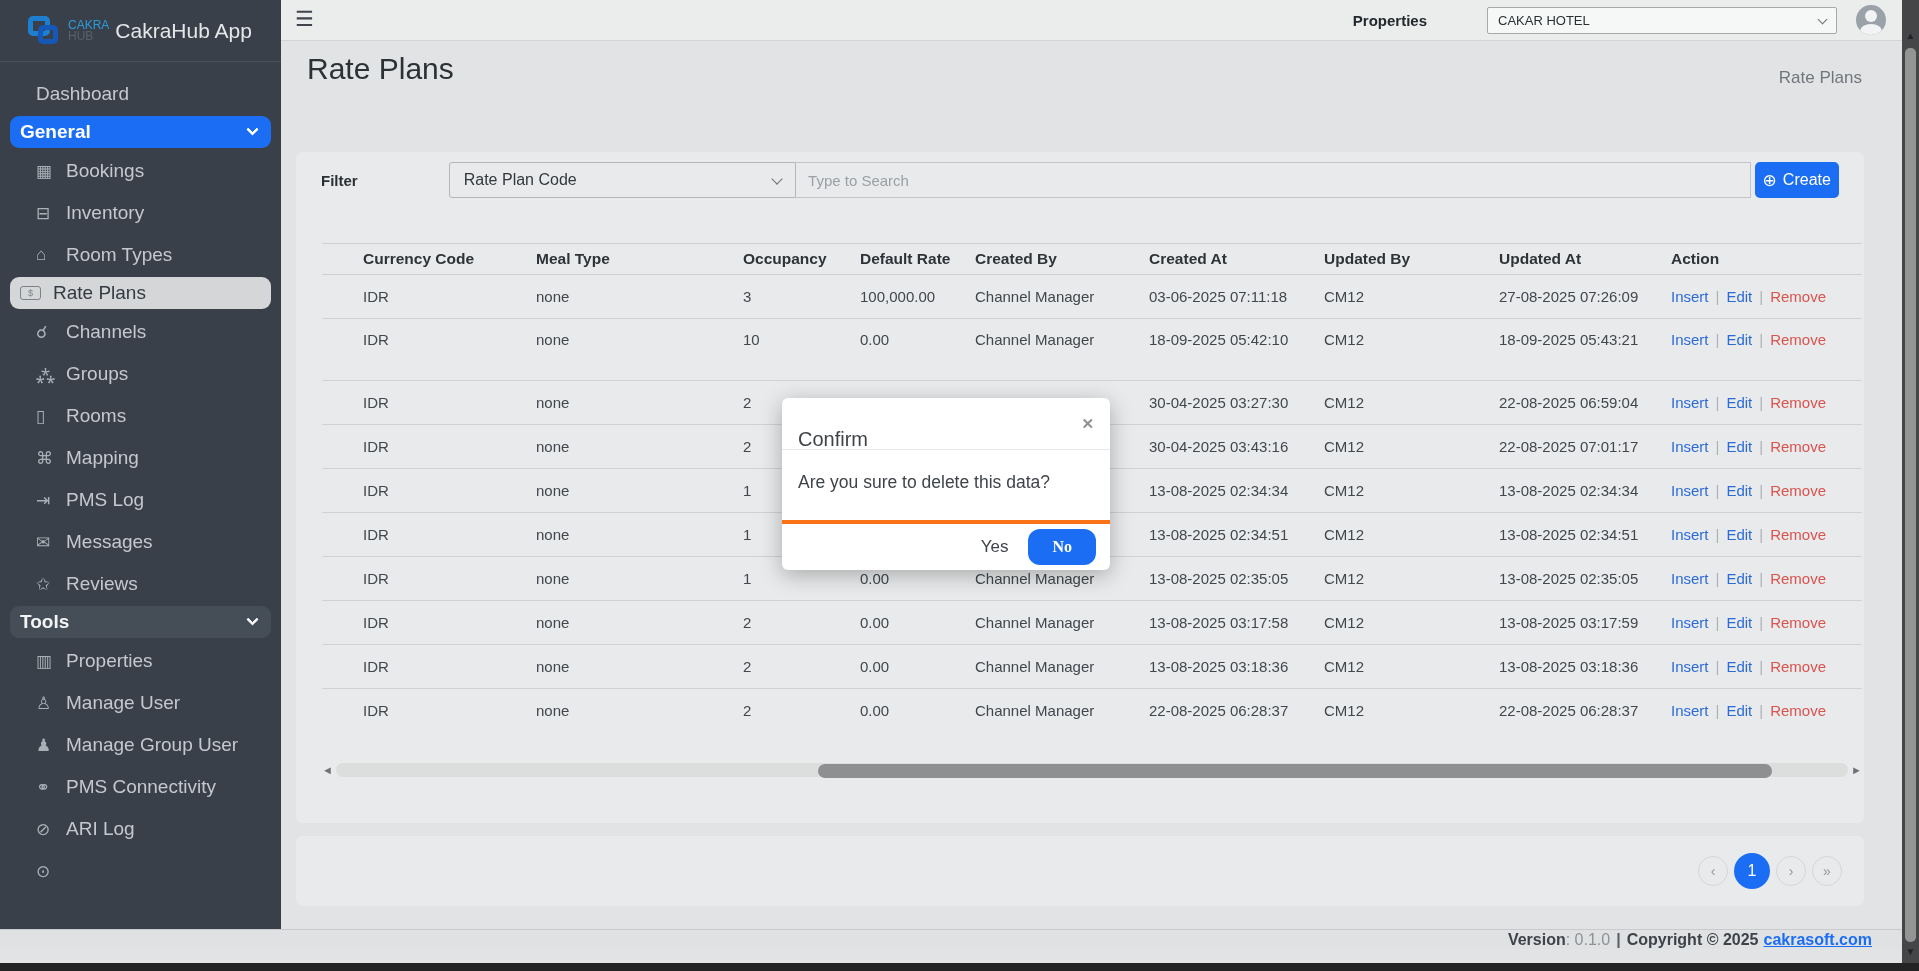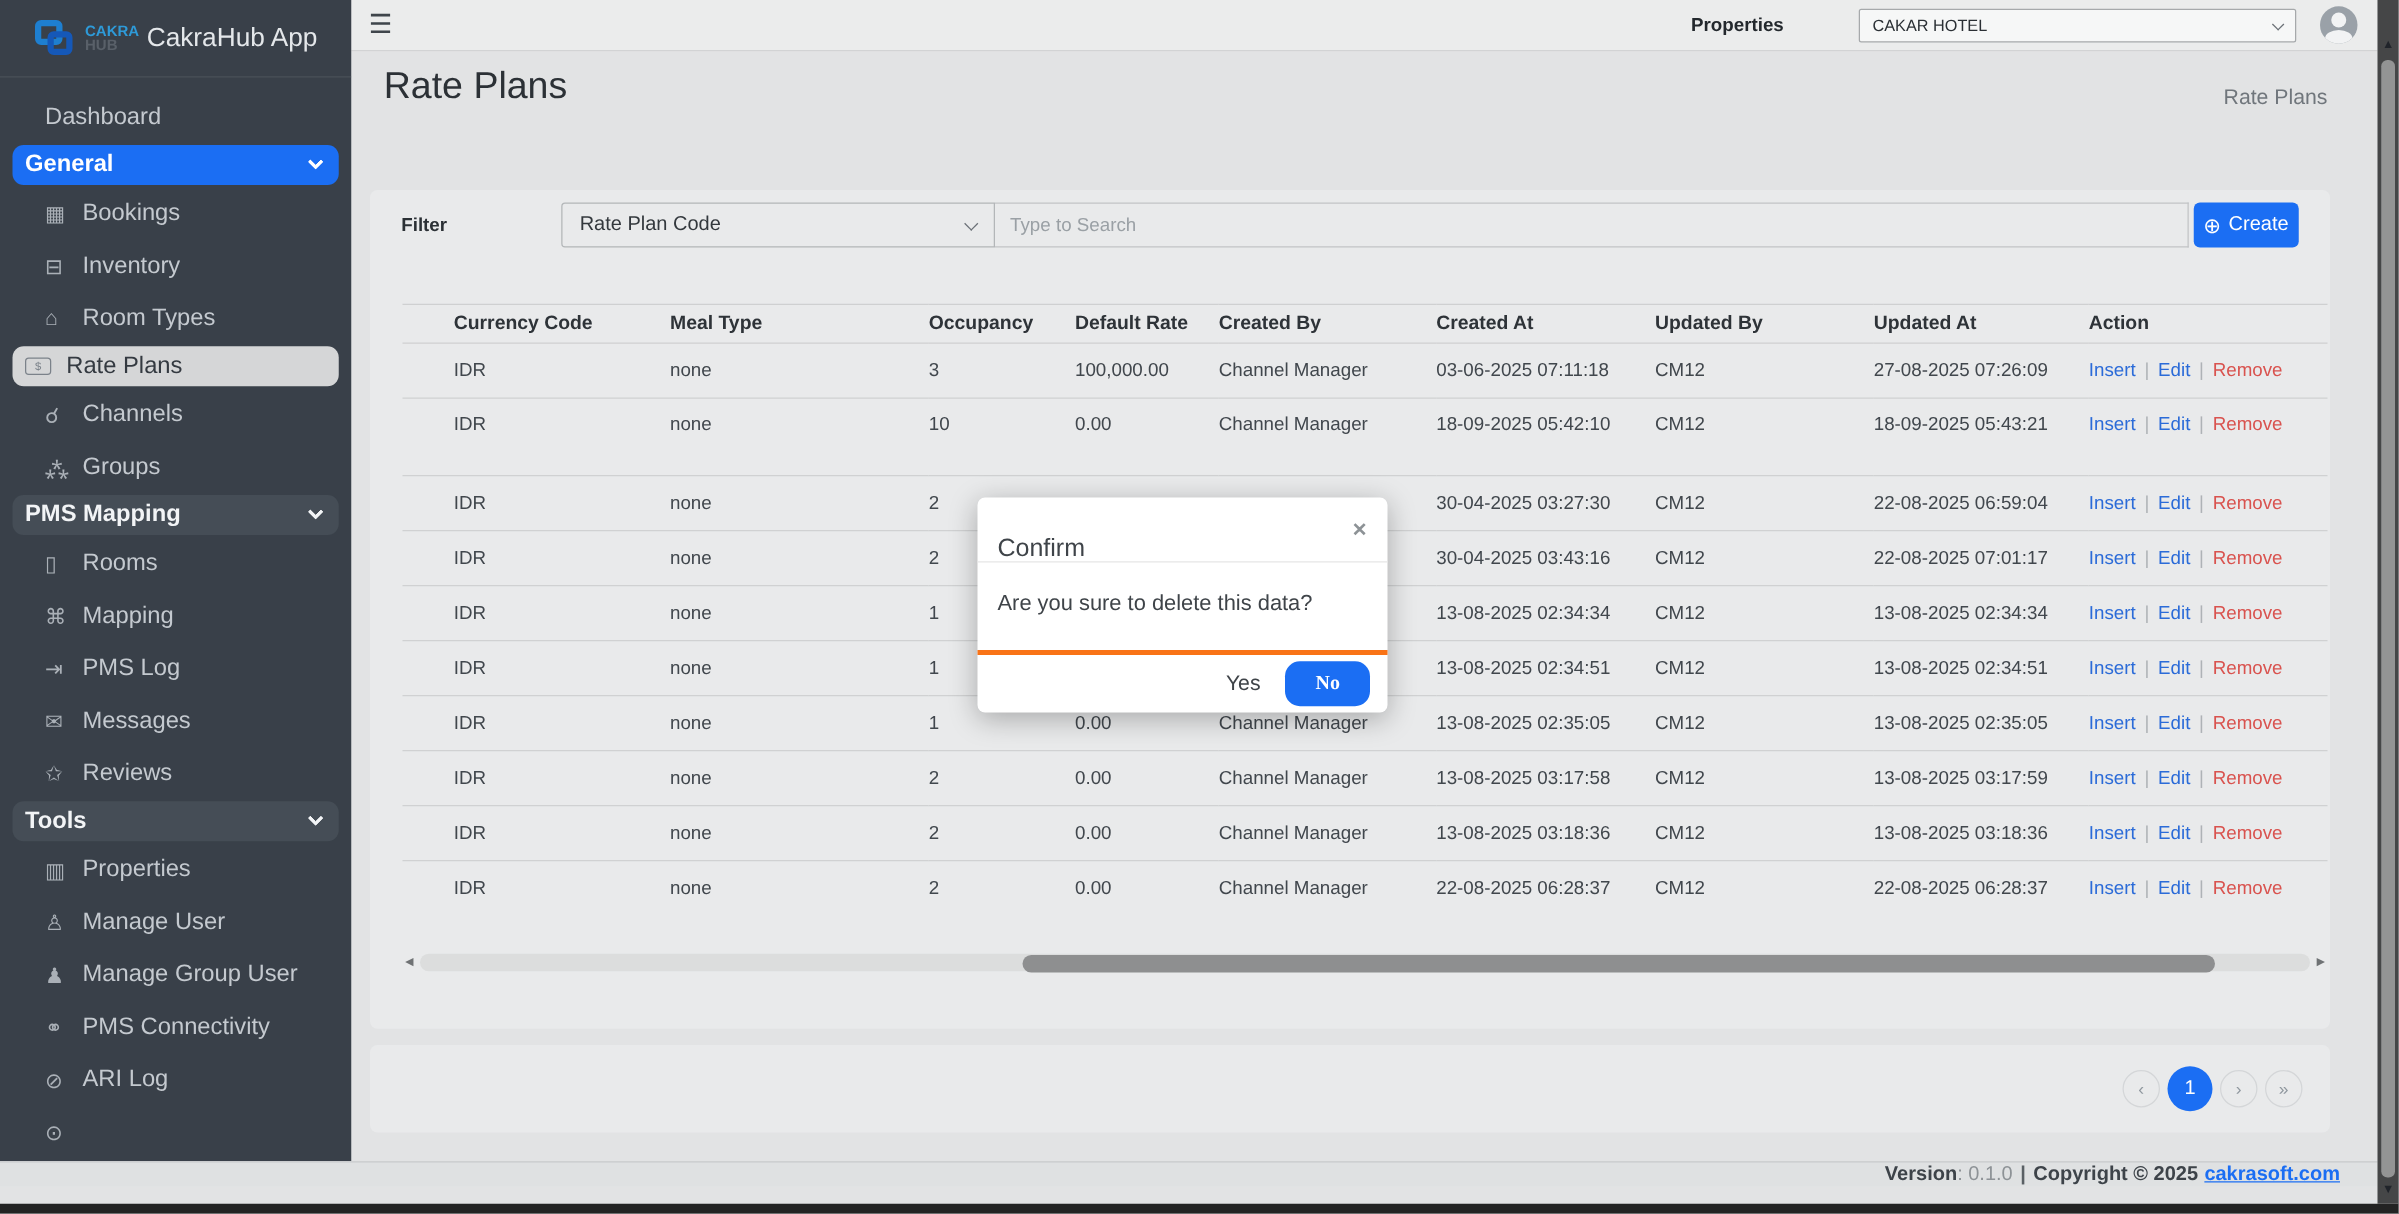--- a/index.html
+++ b/index.html
@@ -7,21 +7,21 @@
   .screen {
     position:relative; width:1919px; height:971px; overflow:hidden;
     font-family:"Liberation Sans", sans-serif; background:#e2e3e4;
   }
   
   .sidebar { position:absolute; left:0; top:0; width:281px; height:929px; background:#394049; overflow:hidden; z-index:5; }
   .brand { height:62px; display:flex; align-items:center; padding:0 14px 0 28px; border-bottom:1px solid #4a5058; }
   .logo-box { position:relative; width:34px; height:30px; margin-right:6px; }
   .logo-sq1 { position:absolute; left:0; top:0; width:22px; height:20px; border:5px solid #1e7fd0; border-radius:5px; }
   .logo-sq2 { position:absolute; left:10px; top:9px; width:20px; height:19px; border:5px solid #1558b8; border-radius:5px; }
-  .logo-word { line-height:0.85; margin-right:6px; font-weight:bold; font-size:12px; }
+  .logo-word { line-height:0.85; margin-right:6px; font-weight:normal; font-size:12px; }
   .logo-word .l1 { color:#2e9ad8; letter-spacing:0; }
   .logo-word .l2 { color:#596069; }
   .brand-title { color:#e4e7ea; font-size:21px; font-weight:400; }
   .side-nav { padding-top:11px; }
   .side-item { height:42px; display:flex; align-items:center; padding:0 36px; color:#c4c9cf; font-size:19px; cursor:pointer; }
   .side-item .ic { width:30px; font-size:17px; color:#aab0b7; display:inline-flex; align-items:center; }
   .side-pill { height:32px; margin:1px 10px 2px 10px; border-radius:9px; display:flex; align-items:center; justify-content:space-between; padding:0 14px 0 10px; font-size:19px; font-weight:bold; cursor:pointer; }
   .pill-blue { background:#1b6ef3; color:#ffffff; }
   .pill-dark { background:#454d56; color:#f2f4f6; }
   .pill-active { background:#d5d6d7; color:#343a41; font-weight:400; }
@@ -141,26 +141,20 @@
             <span>Rate Plans</span>
           </span>
         </div>
         <div class="side-item">
           <span class="ic">☌</span>
           <span>Channels</span>
         </div>
         <div class="side-item">
           <span class="ic">⁂</span>
           <span>Groups</span>
-        </div>
-        <div class="side-pill pill-dark">
-          <span class="pill-left">
-            <span>PMS Mapping</span>
-          </span>
-          <span class="chev"></span>
         </div>
         <div class="side-item">
           <span class="ic">▯</span>
           <span>Rooms</span>
         </div>
         <div class="side-item">
           <span class="ic">⌘</span>
           <span>Mapping</span>
         </div>
         <div class="side-item">

